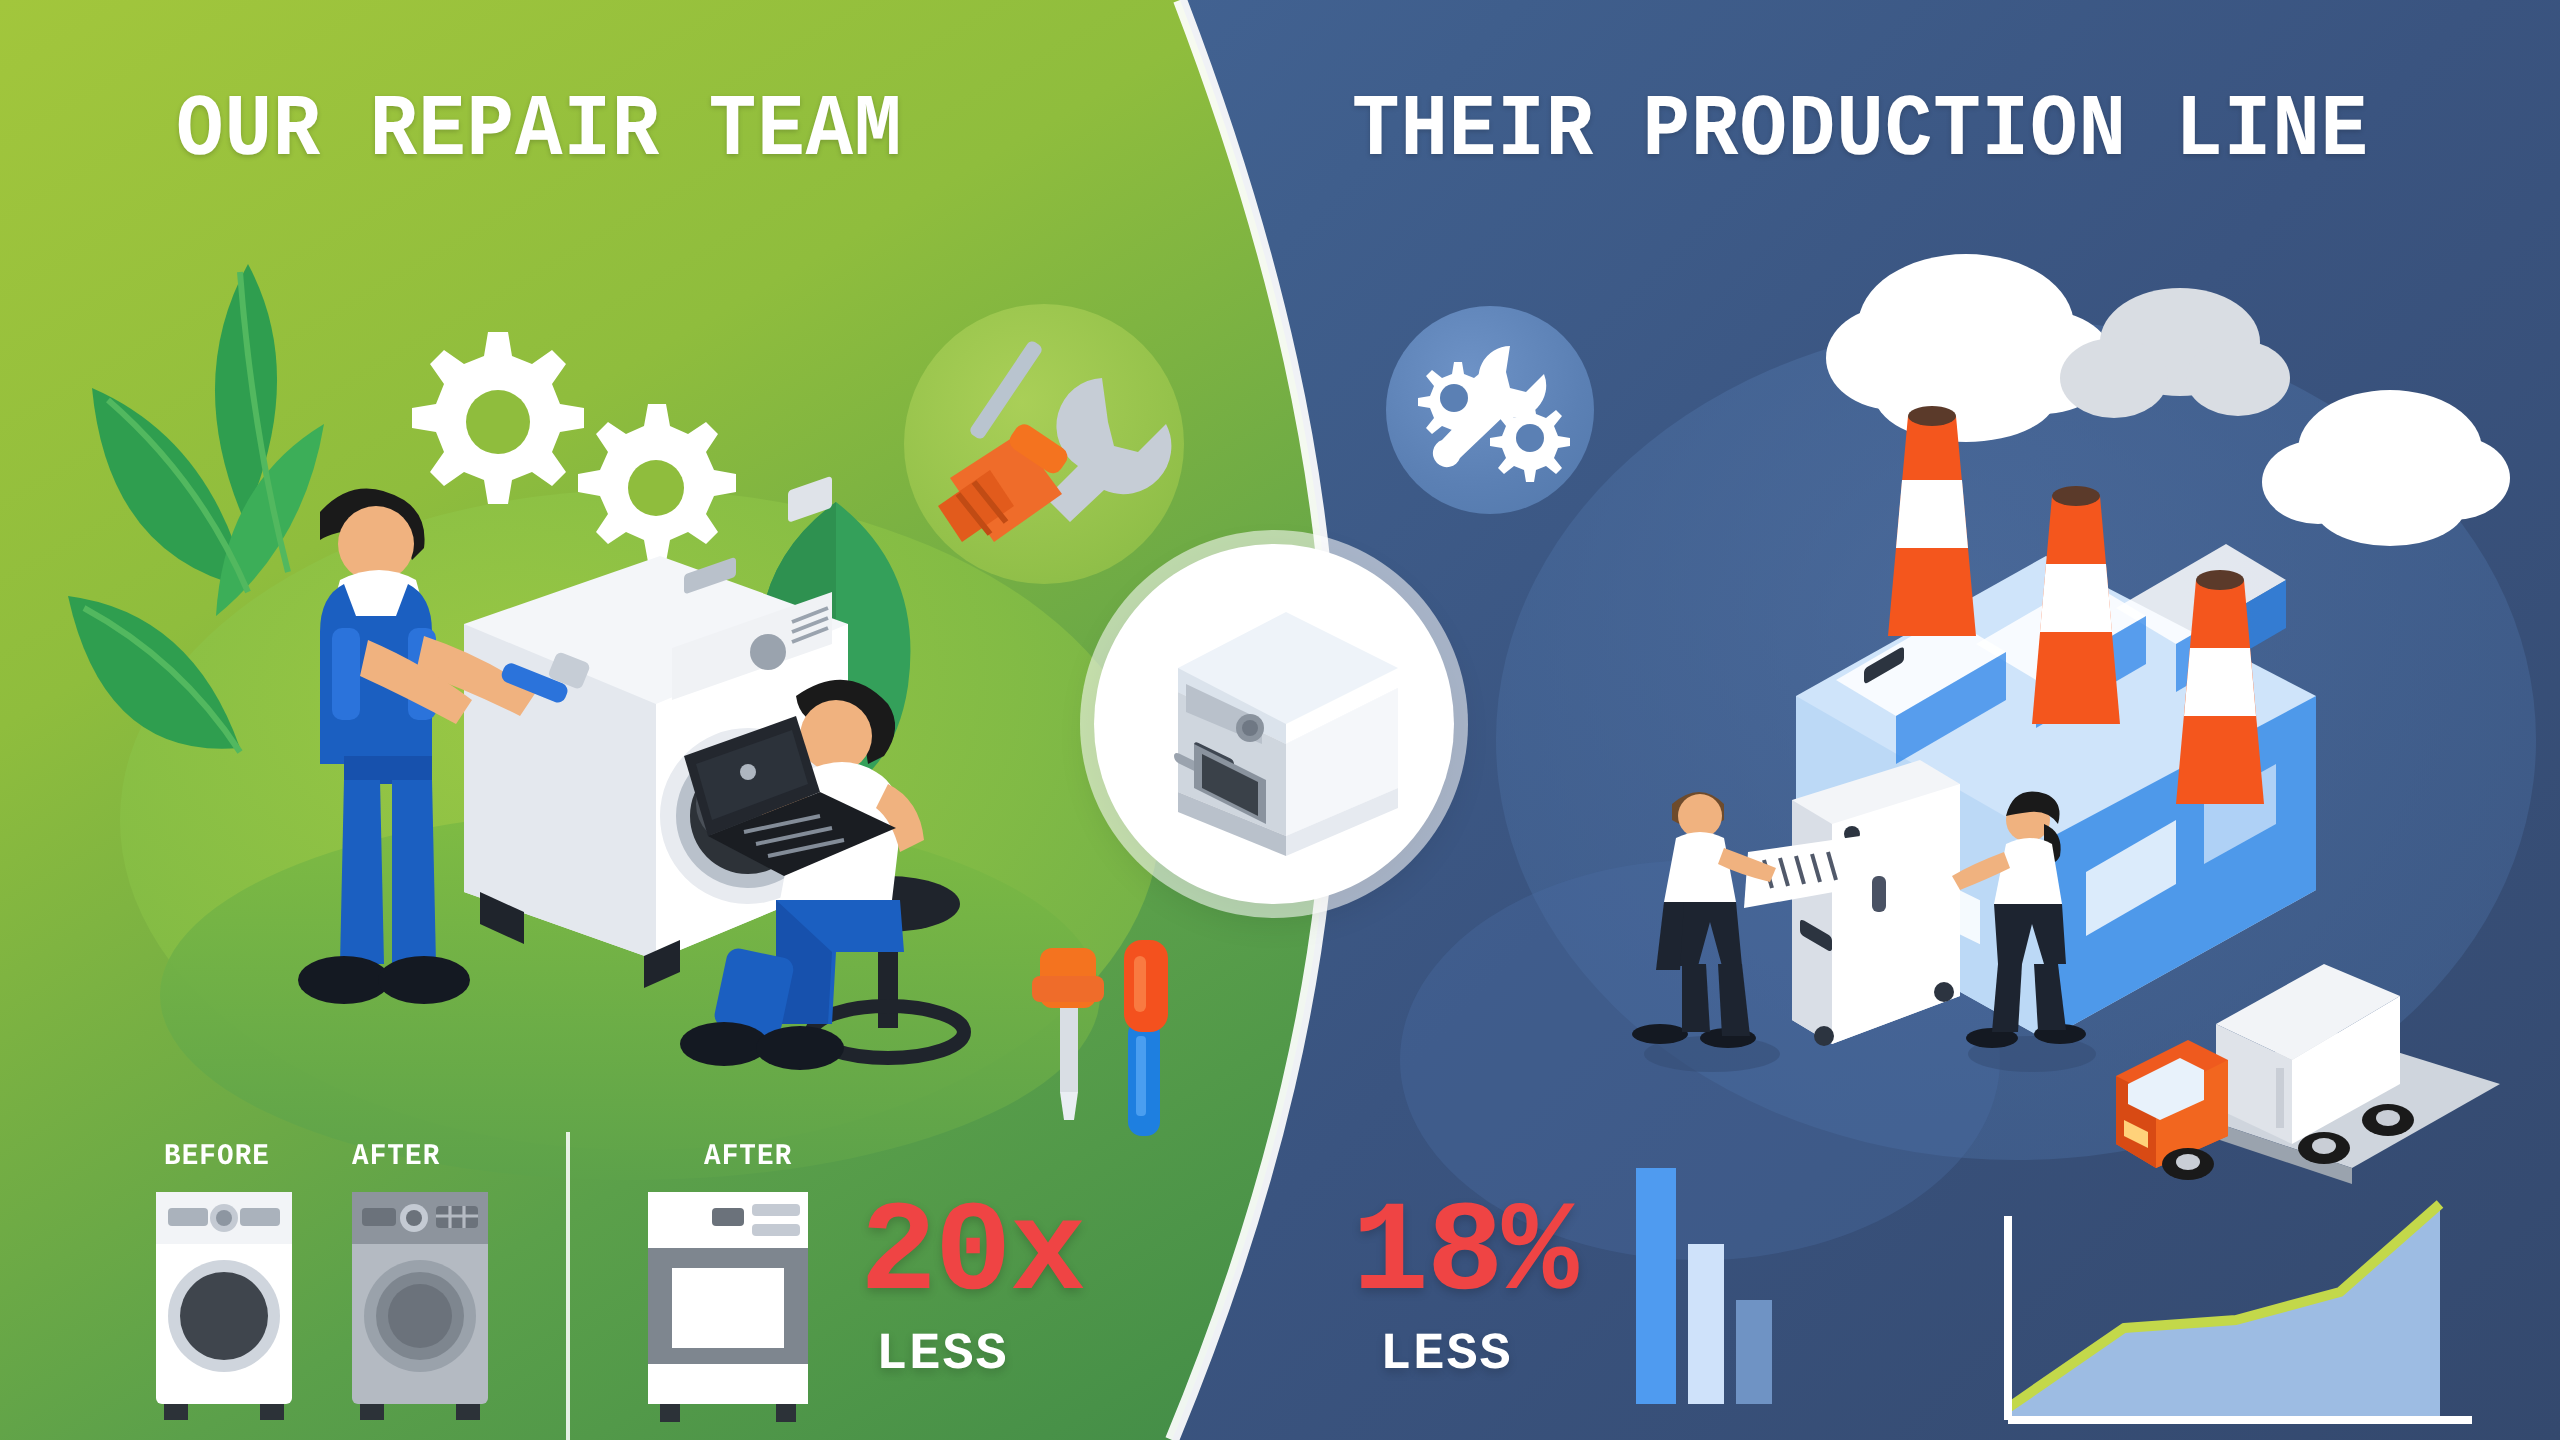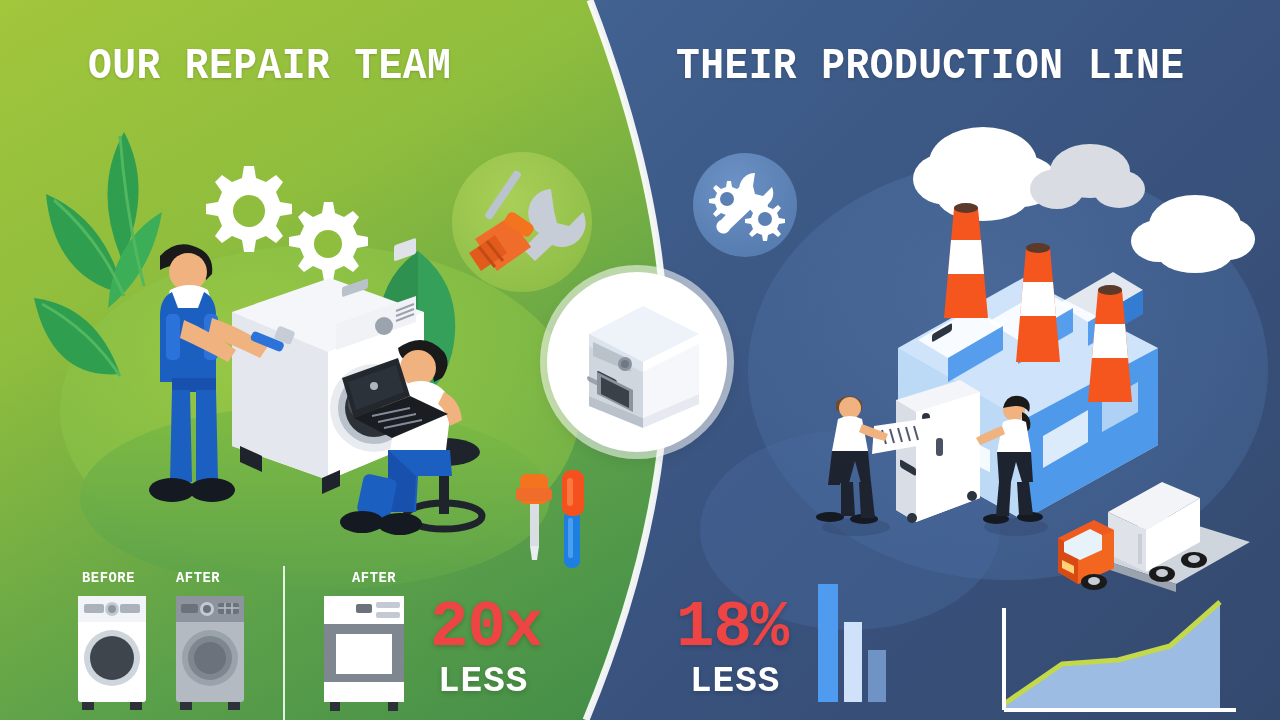--- a/index.html
+++ b/index.html
@@ -74,21 +74,21 @@
   
   .stat-label{
     position:absolute;color:#ffffff;font-weight:700;font-size:15px;letter-spacing:.6px;
     transform:scaleX(.92);transform-origin:left center;white-space:nowrap;
   }
   .big-number{
     position:absolute;color:#ef4444;font-weight:700;font-size:64px;line-height:1;
     letter-spacing:-1px;white-space:nowrap;text-shadow:0 2px 5px rgba(0,0,0,.18);text-align:center;
   }
   .big-sub{
-    position:absolute;color:#ffffff;font-weight:700;font-size:36px;line-height:1;
+    position:absolute;color:#ffffff;font-weight:700;font-size:26px;line-height:1;
     letter-spacing:1px;white-space:nowrap;text-shadow:0 2px 5px rgba(0,0,0,.18);
   }
   #vdivider{
     position:absolute;left:283px;top:566px;width:2px;height:154px;
     background:rgba(255,255,255,.85);
   }
 
   svg{display:block;overflow:visible;}
   .abs{position:absolute;}
 </style>

